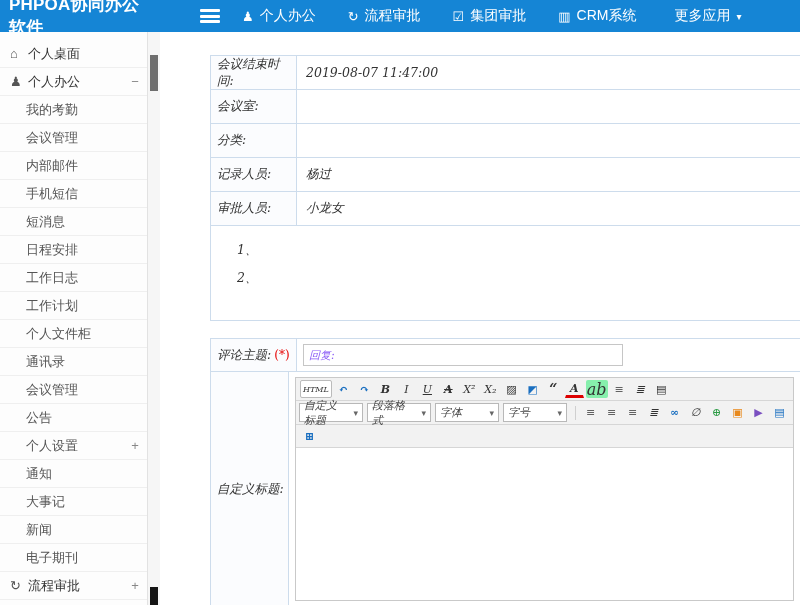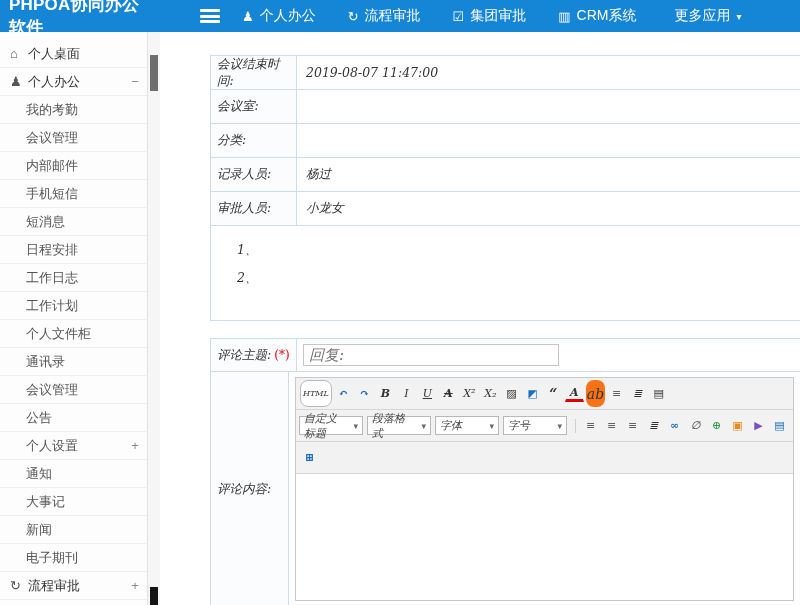--- a/index.html
+++ b/index.html
@@ -50,39 +50,39 @@
   .fcontent div { line-height:28px; }
 
   .ctable { position:absolute; top:306px; left:50px; right:-1px; bottom:-2px;
             border:1px solid #cddcec; display:flex; flex-direction:column; }
   .crow1 { display:flex; height:33px; border-bottom:1px solid #cddcec; }
   .crow2 { display:flex; flex:1; }
   .ccell-label { width:86px; border-right:1px solid #cddcec; background:#fbfcfe;
                  display:flex; align-items:center; padding-left:6px; }
   .req { color:#e60000; margin-left:3px; font-style:normal; font-size:12px; }
   .ccell-value { flex:1; display:flex; align-items:center; padding-left:6px; }
-  .subject-input { width:256px; height:22px; border:1px solid #c6c6c6; padding:0 5px;
-                   font-family:"DejaVu Serif", serif; font-style:italic; font-size:15px; color:#737373; }
+  .subject-input { width:320px; height:22px; border:1px solid #c6c6c6; padding:0 5px;
+                   font-family:"DejaVu Serif", serif; font-style:italic; font-size:11px; color:#8b5cf6; }
   .ccell-editor { flex:1; padding:5px 6px; }
 
   
   .editor { border:1px solid #c9c9c9; height:100%; display:flex; flex-direction:column; background:#fff; }
   .toolbar { background:#f2f2f2; border-bottom:1px solid #d6d6d6; padding:2px 3px;
              display:flex; align-items:center; flex-wrap:nowrap; }
-  .tbtn { display:inline-flex; align-items:center; justify-content:center; min-width:19px; height:27px;
+  .tbtn { display:inline-flex; align-items:center; justify-content:center; min-width:19px; height:18px;
           margin:0 1px; font-size:11px; color:#333; cursor:pointer; border:1px solid transparent;
-          border-radius:8px; background:transparent; }
+          border-radius:2px; background:transparent; }
   .tbtn.small { font-size:8px; border:1px solid #bbb; background:#fff; padding:0 2px; }
   .tbtn.blue { color:#1a6fc0; font-weight:bold; }
   .tbtn.bold { font-weight:bold; }
   .tbtn.italic { font-style:italic; font-family:"DejaVu Serif", serif; }
   .tbtn.underline { text-decoration:underline; }
   .tbtn.strike { text-decoration:line-through; }
   .tbtn.fontcolor { font-weight:bold; border-bottom:3px solid #d00; border-radius:0; height:17px; }
-  .tbtn.highlight { background:#f97316; font-size:14px; }
+  .tbtn.highlight { background:#86efac; font-size:16px; }
   .tbtn.orange { color:#e8891c; }
   .tbtn.purple { color:#7a4fc0; }
   .tbtn.green { color:#2d9c46; }
   .tbtn.quote { font-weight:bold; font-size:14px; }
   .tsel { display:inline-flex; align-items:center; justify-content:space-between; border:1px solid #b8b8b8;
           background:#fff; height:19px; padding:0 4px; font-size:11px; color:#444; margin-right:4px;
           cursor:pointer; min-width:64px; }
   .tsel .ts-caret { margin-left:6px; font-size:9px; color:#666; }
   .tsep { width:1px; height:14px; background:#cfcfcf; margin:0 4px; }
   .editor-body { flex:1; background:#fff; }
@@ -283,21 +283,21 @@
       <div class="crow1">
         <div class="ccell-label">
           <span>评论主题:</span>
           <span class="req">(*)</span>
         </div>
         <div class="ccell-value">
           <input class="subject-input" type="text" value="回复:" style="">
         </div>
       </div>
       <div class="crow2">
-        <div class="ccell-label">评论内容:</div>
+        <div class="ccell-label">自定义标题:</div>
         <div class="ccell-editor">
 
           <div class="editor">
             <div class="toolbar">
 
                 <span class="tbtn small">HTML</span>
 
                 <span class="tbtn blue">↶</span>
 
                 <span class="tbtn blue">↷</span>

